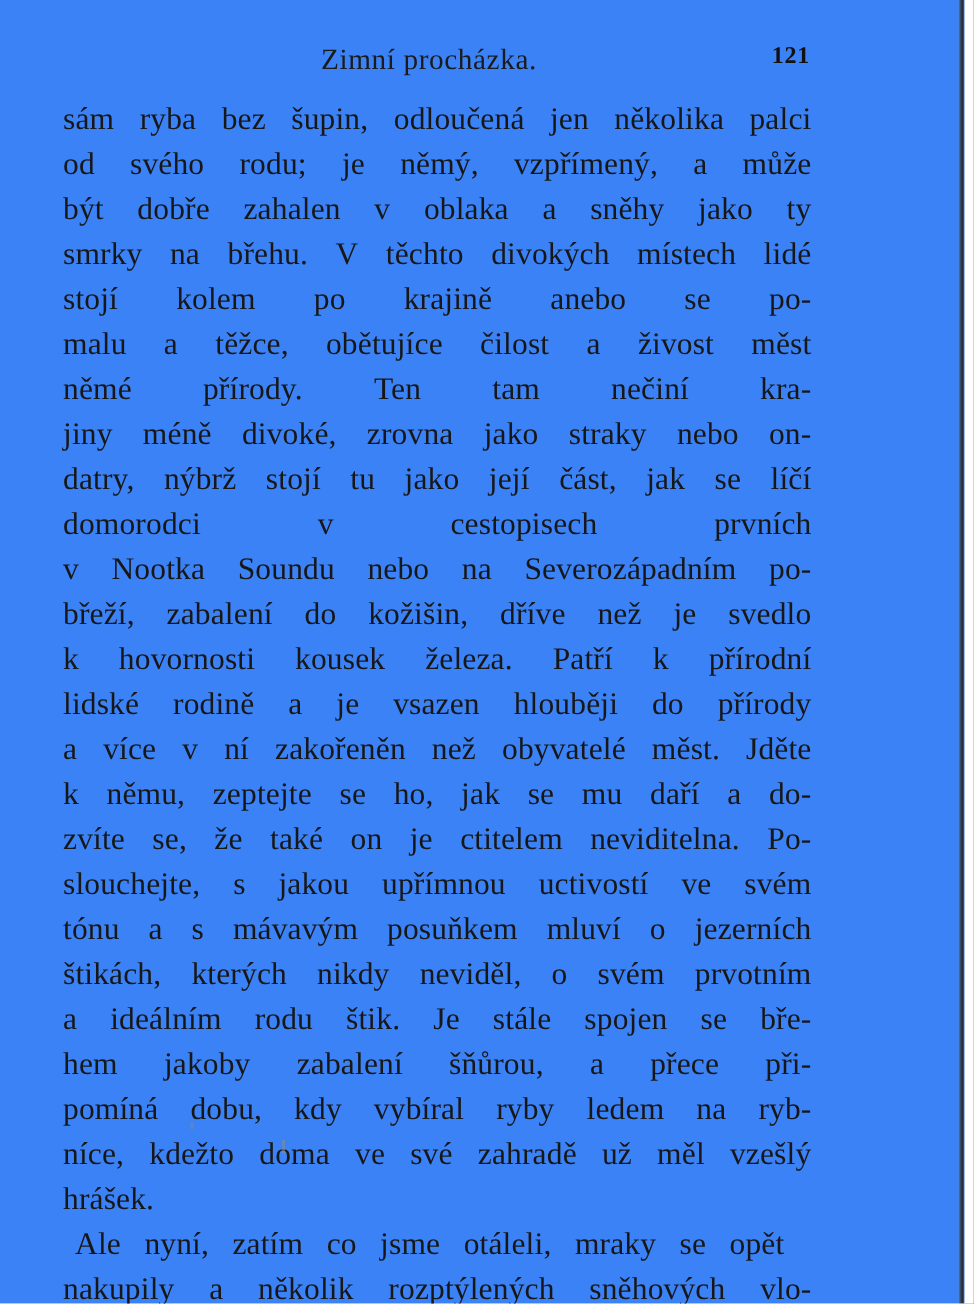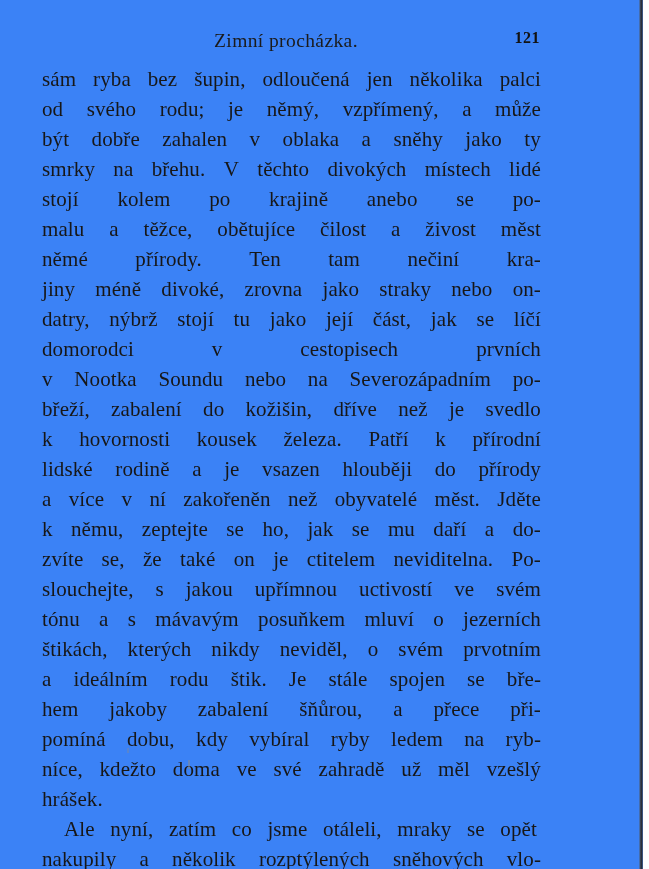--- a/index.html
+++ b/index.html
@@ -104,21 +104,21 @@
   
   .line.flush {
     display: block;
   }
 
   .line.indent {
     padding-left: 26px;
   }
   .line.indent.just {
     width: 473px;
-    margin-left: 22px;
+    margin-left: 8px;
     padding-left: 0;
   }
 
   
   .speck {
     position: absolute;
     background: #8e8b86;
     opacity: 0.5;
   }
 </style>

